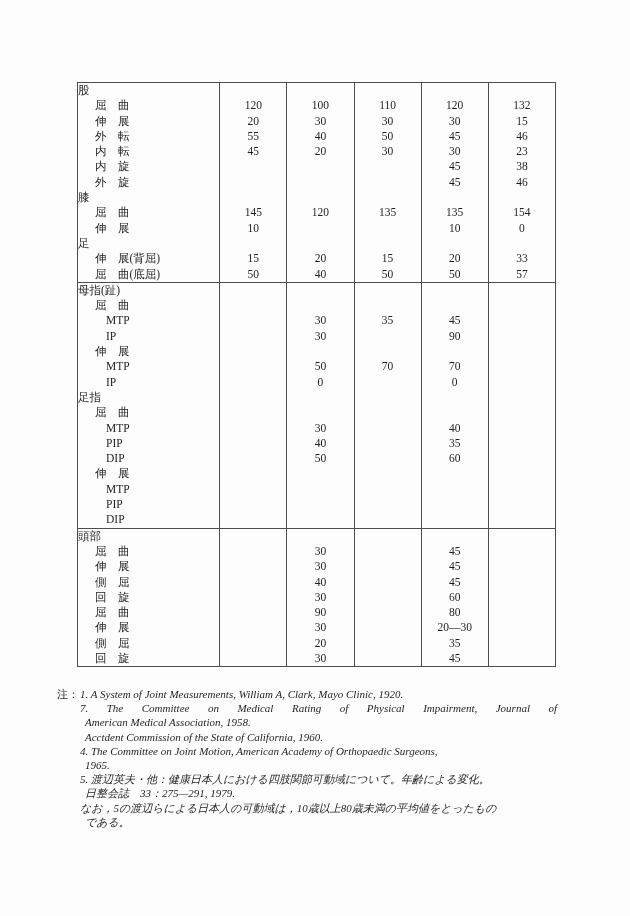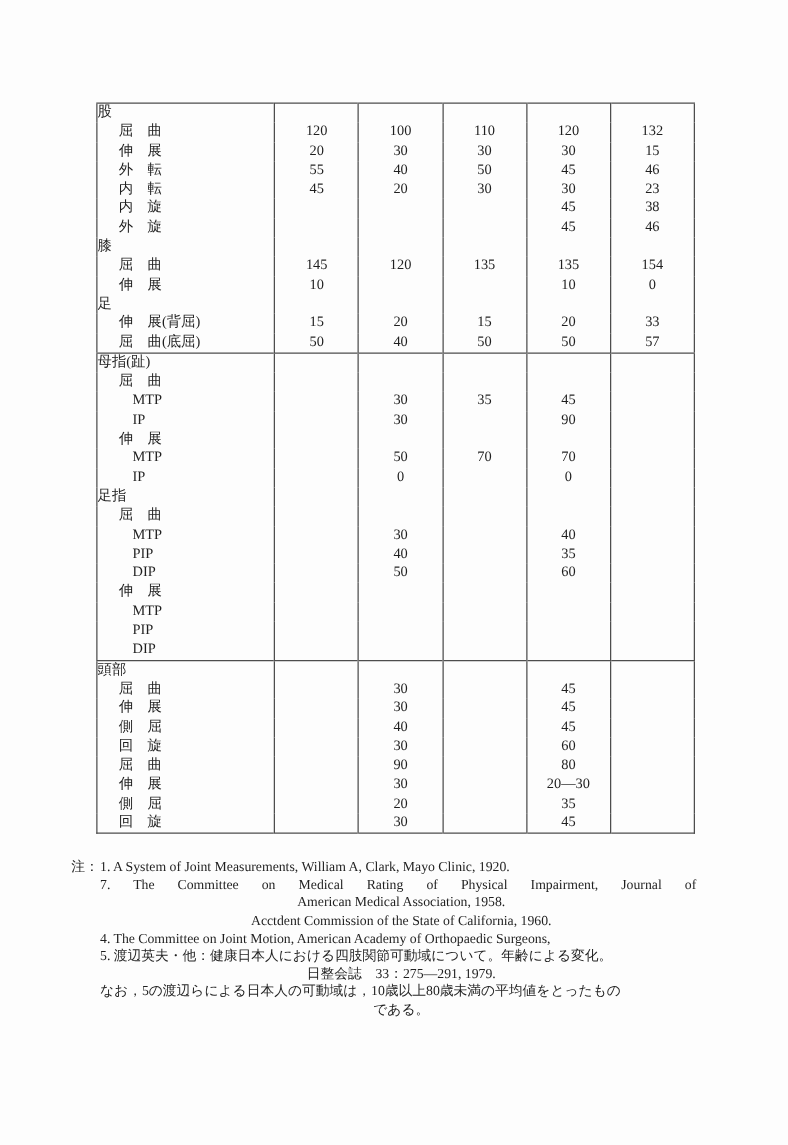--- a/index.html
+++ b/index.html
@@ -62,27 +62,27 @@
     line-height: 14.2px;
   }
   .notes .prefix {
     position: absolute;
     left: 0;
     top: 0;
   }
   .notes .lines {
     margin-left: 23px;
     width: 477px;
+    font-style: italic;
   }
   .note-line {
     white-space: nowrap;
   }
   .note-line.cont {
     margin-left: 5px;
-    text-align: center;
   }
   .note-line.justify {
     white-space: normal;
     text-align: justify;
     text-align-last: justify;
   }
 </style>
 </head>
 <body>
 
@@ -412,20 +412,21 @@
 
   <div class="notes">
     <span class="prefix">注：</span>
     <div class="lines">
 
     <div class="note-line">1. A System of Joint Measurements, William A, Clark, Mayo Clinic, 1920.</div>
         <div class="note-line justify">7. The Committee on Medical Rating of Physical Impairment, Journal of</div>
         <div class="note-line cont">American Medical Association, 1958.</div>
         <div class="note-line cont">Acctdent Commission of the State of California, 1960.</div>
         <div class="note-line">4. The Committee on Joint Motion, American Academy of Orthopaedic Surgeons,</div>
+        <div class="note-line cont">1965.</div>
         <div class="note-line">5. 渡辺英夫・他：健康日本人における四肢関節可動域について。年齢による変化。</div>
         <div class="note-line cont">日整会誌　33：275—291, 1979.</div>
         <div class="note-line">なお，5の渡辺らによる日本人の可動域は，10歳以上80歳未満の平均値をとったもの</div>
         <div class="note-line cont">である。</div>
       </div>
   </div>
 
 </div>
 
 </body></html>

